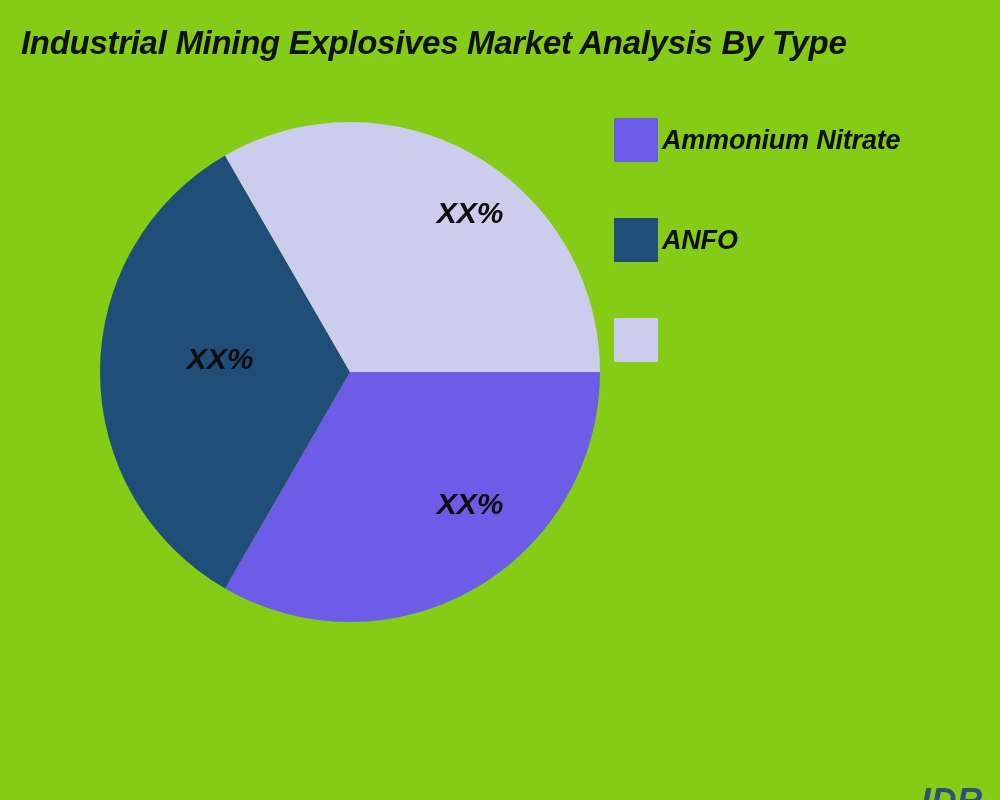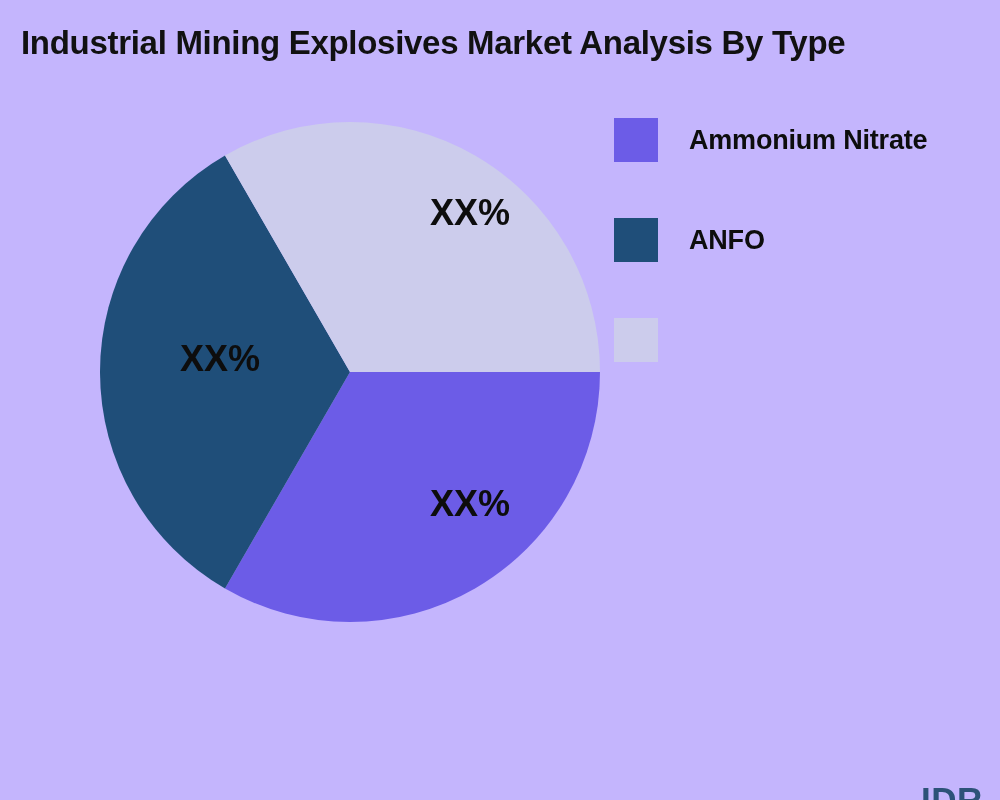--- a/index.html
+++ b/index.html
@@ -9,22 +9,23 @@
     background: #ffffff;
   }
   body {
     font-family: "Liberation Sans", "DejaVu Sans", sans-serif;
     -webkit-font-smoothing: antialiased;
   }
   #canvas {
     position: relative;
     width: 1000px;
     height: 800px;
-    background: #c4b5fd;
+    background: #84cc16;
     overflow: hidden;
+    font-style: italic;
   }
 
   
   #chart-title {
     position: absolute;
     left: 21px;
     top: 23px;
     width: 1300px;
     white-space: nowrap;
     font-size: 33px;
@@ -43,21 +44,21 @@
     height: 800px;
   }
   #pie-svg {
     position: absolute;
     left: 0;
     top: 0;
   }
   .slice-label {
     position: absolute;
     transform: translate(-50%, -50%);
-    font-size: 36px;
+    font-size: 30px;
     font-weight: bold;
     color: #0d0d0d;
     white-space: nowrap;
     letter-spacing: 0px;
   }
 
   
   #legend {
     position: absolute;
     left: 614px;
@@ -70,21 +71,21 @@
     margin-bottom: 56px;
     display: flex;
     align-items: center;
   }
   .legend-swatch {
     width: 44px;
     height: 44px;
     flex: 0 0 44px;
   }
   .legend-label {
-    margin-left: 31px;
+    margin-left: 4px;
     font-size: 27px;
     font-weight: bold;
     color: #0d0d0d;
     white-space: nowrap;
     letter-spacing: -0.2px;
   }
 
   
   #watermark {
     position: absolute;

